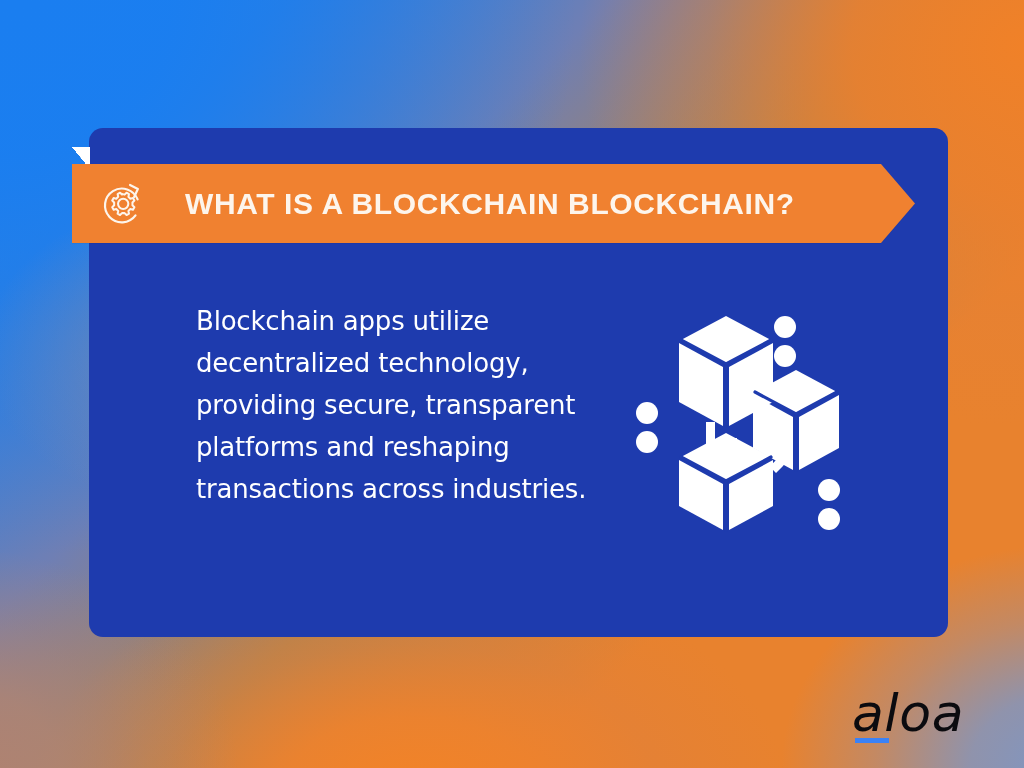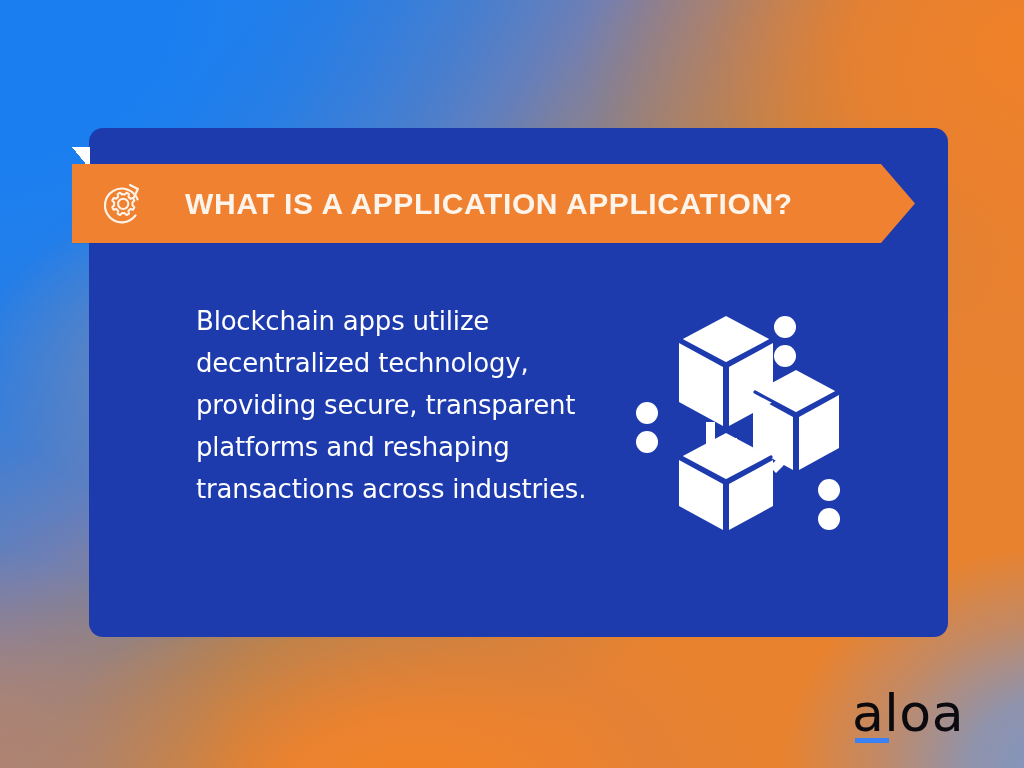--- a/index.html
+++ b/index.html
@@ -158,20 +158,21 @@
   }
   .blockchain svg { display:block; width:100%; height:100%; }
 
   
   .logo {
     position:absolute;
     left:852px;
     top:686px;
     width:140px;
     height:62px;
+    font-style:italic;
   }
   .logo svg { display:block; width:100%; height:100%; }
 </style>
 </head>
 <body>
 
 <div id="stage">
 
   <div class="bg-layer bg-base"></div>
   <div class="bg-layer bg-blue-tl"></div>
@@ -201,21 +202,21 @@
                    L44.4 33.5 L46.7 35.8 L45.0 38.7 L41.9 38.0
                    L39.6 40.3 L40.3 43.4 L37.4 45.1 L35.1 42.8
                    L32 42.8 L29.7 45.1 L26.8 43.4 L27.5 40.3
                    L25.2 38.0 L22.1 38.7 L20.4 35.8 L22.7 33.5
                    L22.7 30.2 L20.4 27.9 L22.1 25.0 L25.2 25.7
                    L27.5 23.4 L26.8 20.3 L29.7 18.6 L32 20.9 Z"></path>
           <circle cx="33.4" cy="31.8" r="6.1"></circle>
         </g>
       </svg>
 
-      <div class="banner-title">WHAT IS A APPLICATION APPLICATION?</div>
+      <div class="banner-title">WHAT IS A BLOCKCHAIN BLOCKCHAIN?</div>
     </div>
   </div>
 
   <div class="body-text">Blockchain apps utilize decentralized technology, providing secure, transparent platforms and reshaping transactions across industries.</div>
 
   <div class="blockchain">
     <svg viewBox="0 0 250 232">
       <g fill="#ffffff">
 
         <path d="M82 120 h9 v22 a6.5 6.5 0 0 0 13 0 v-6 h9 v6 a15.5 15.5 0 0 1 -31 0 z"></path>

